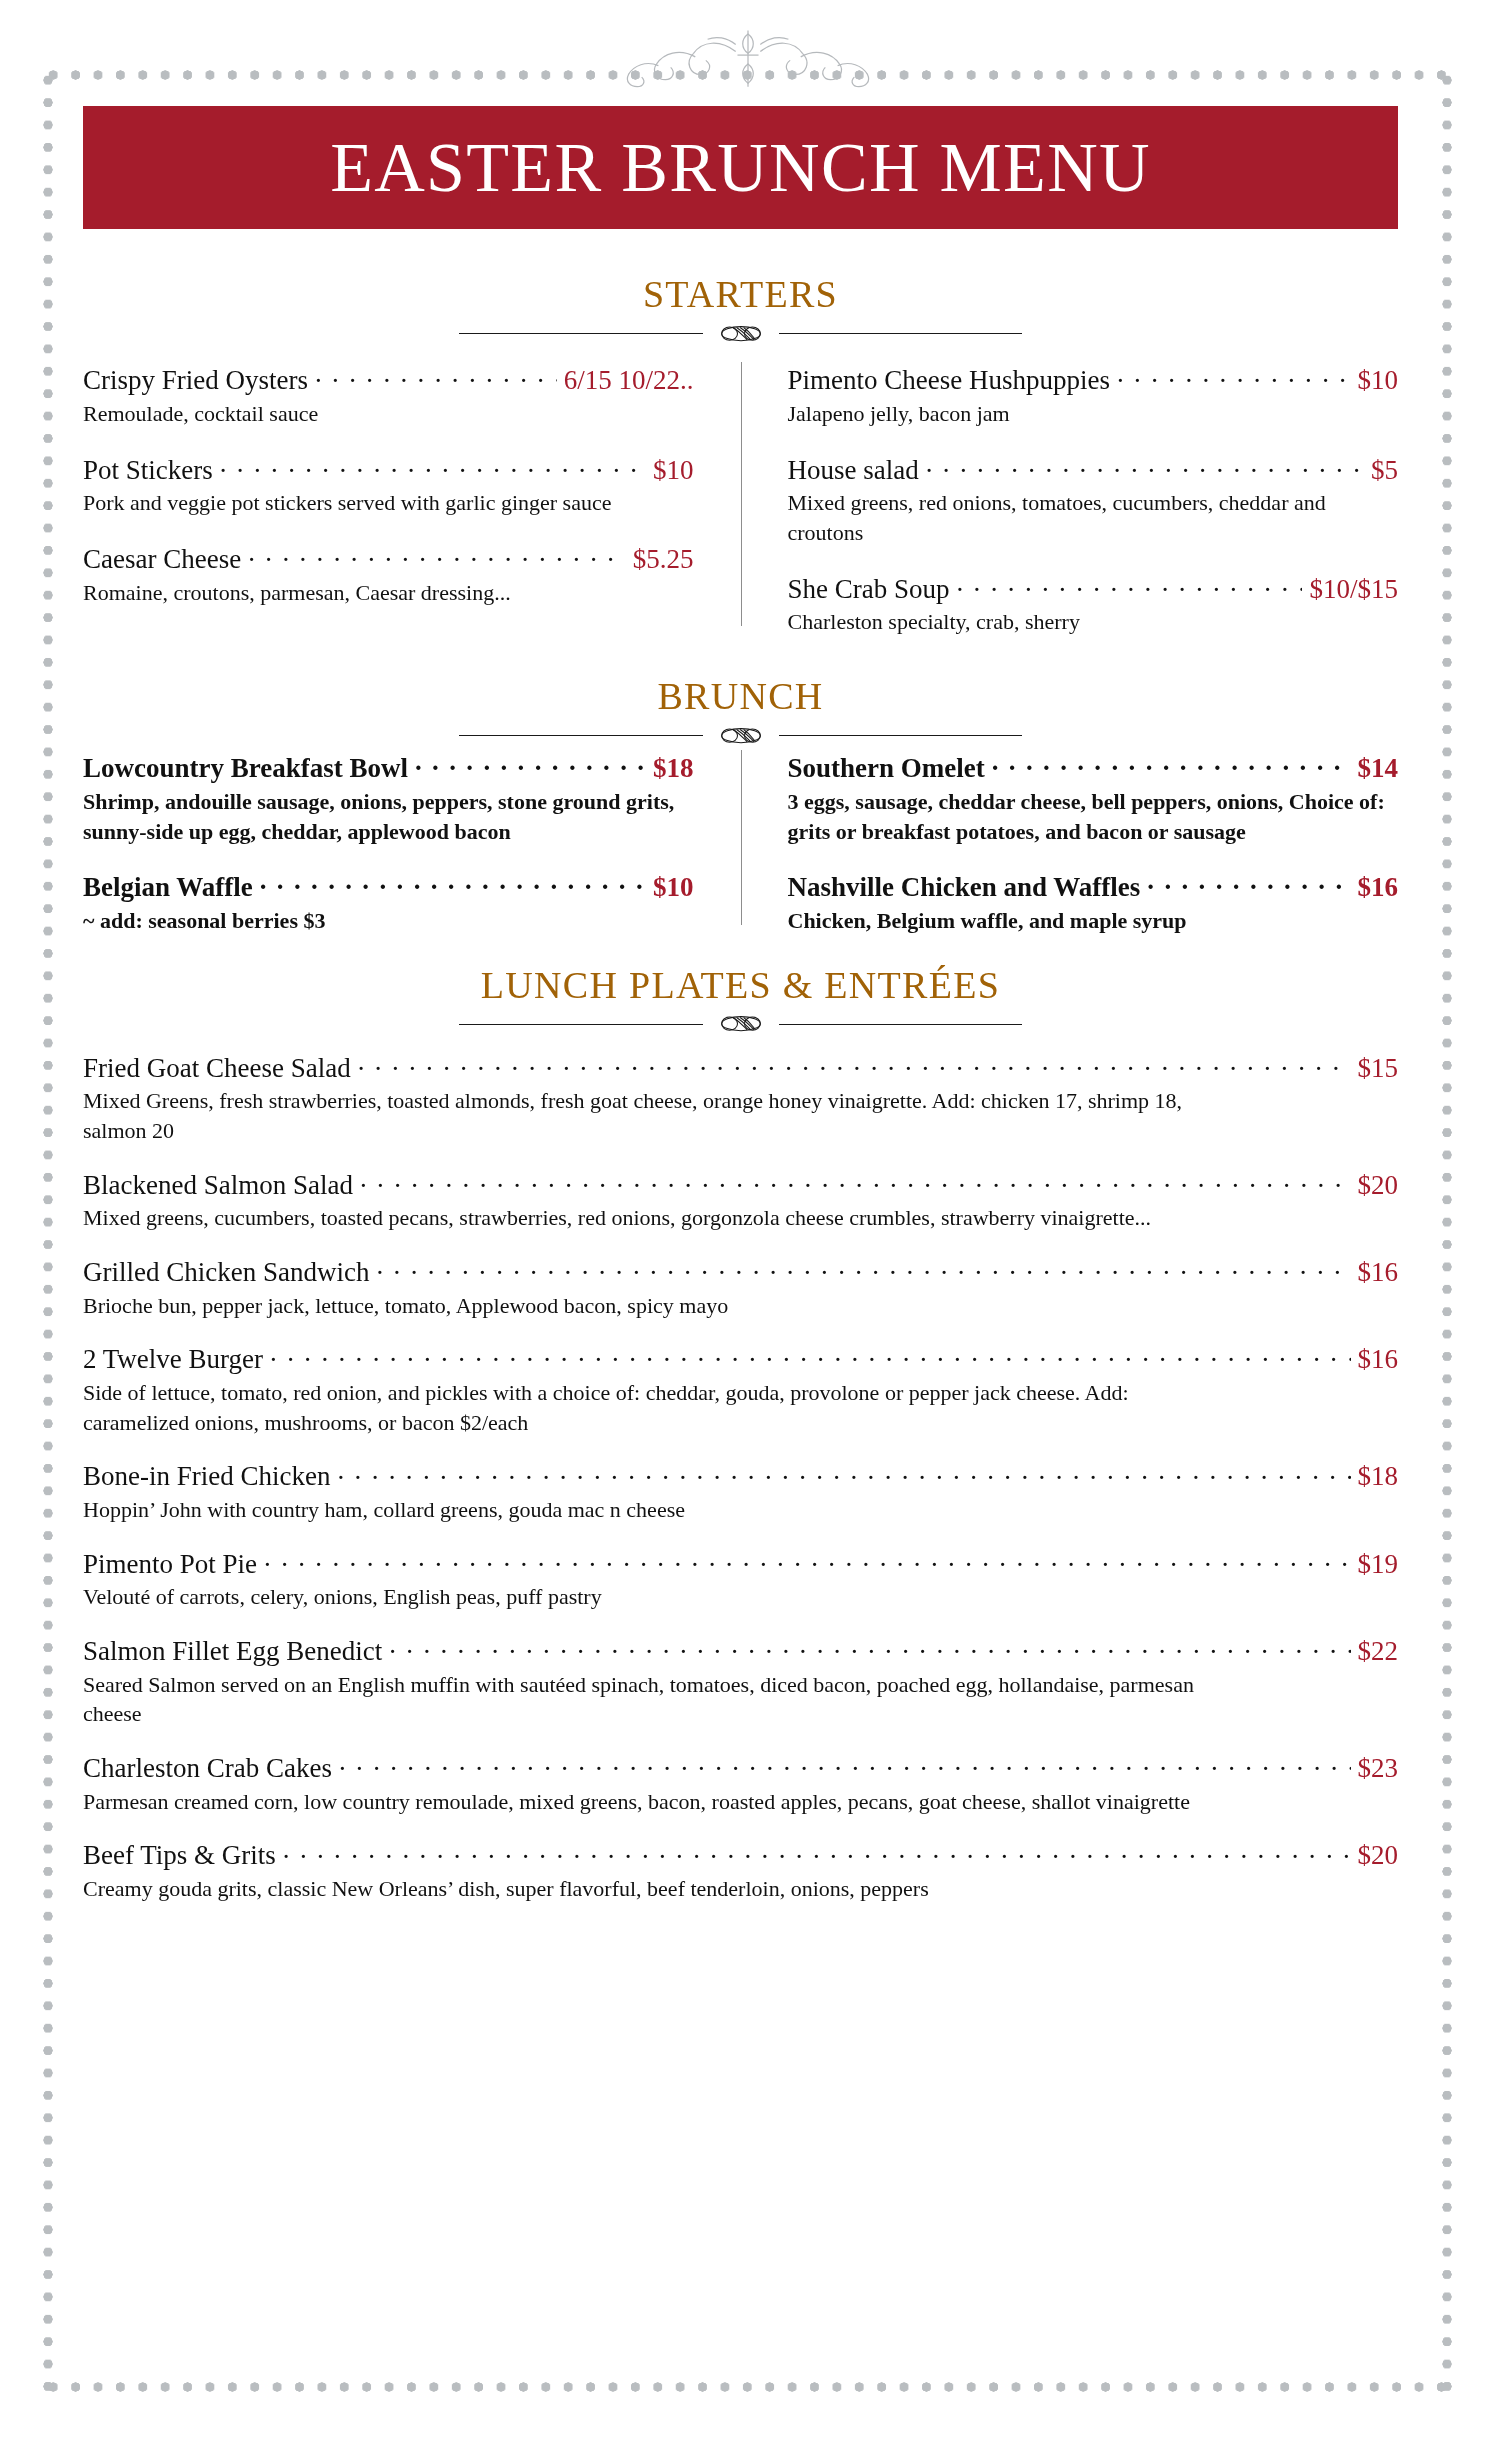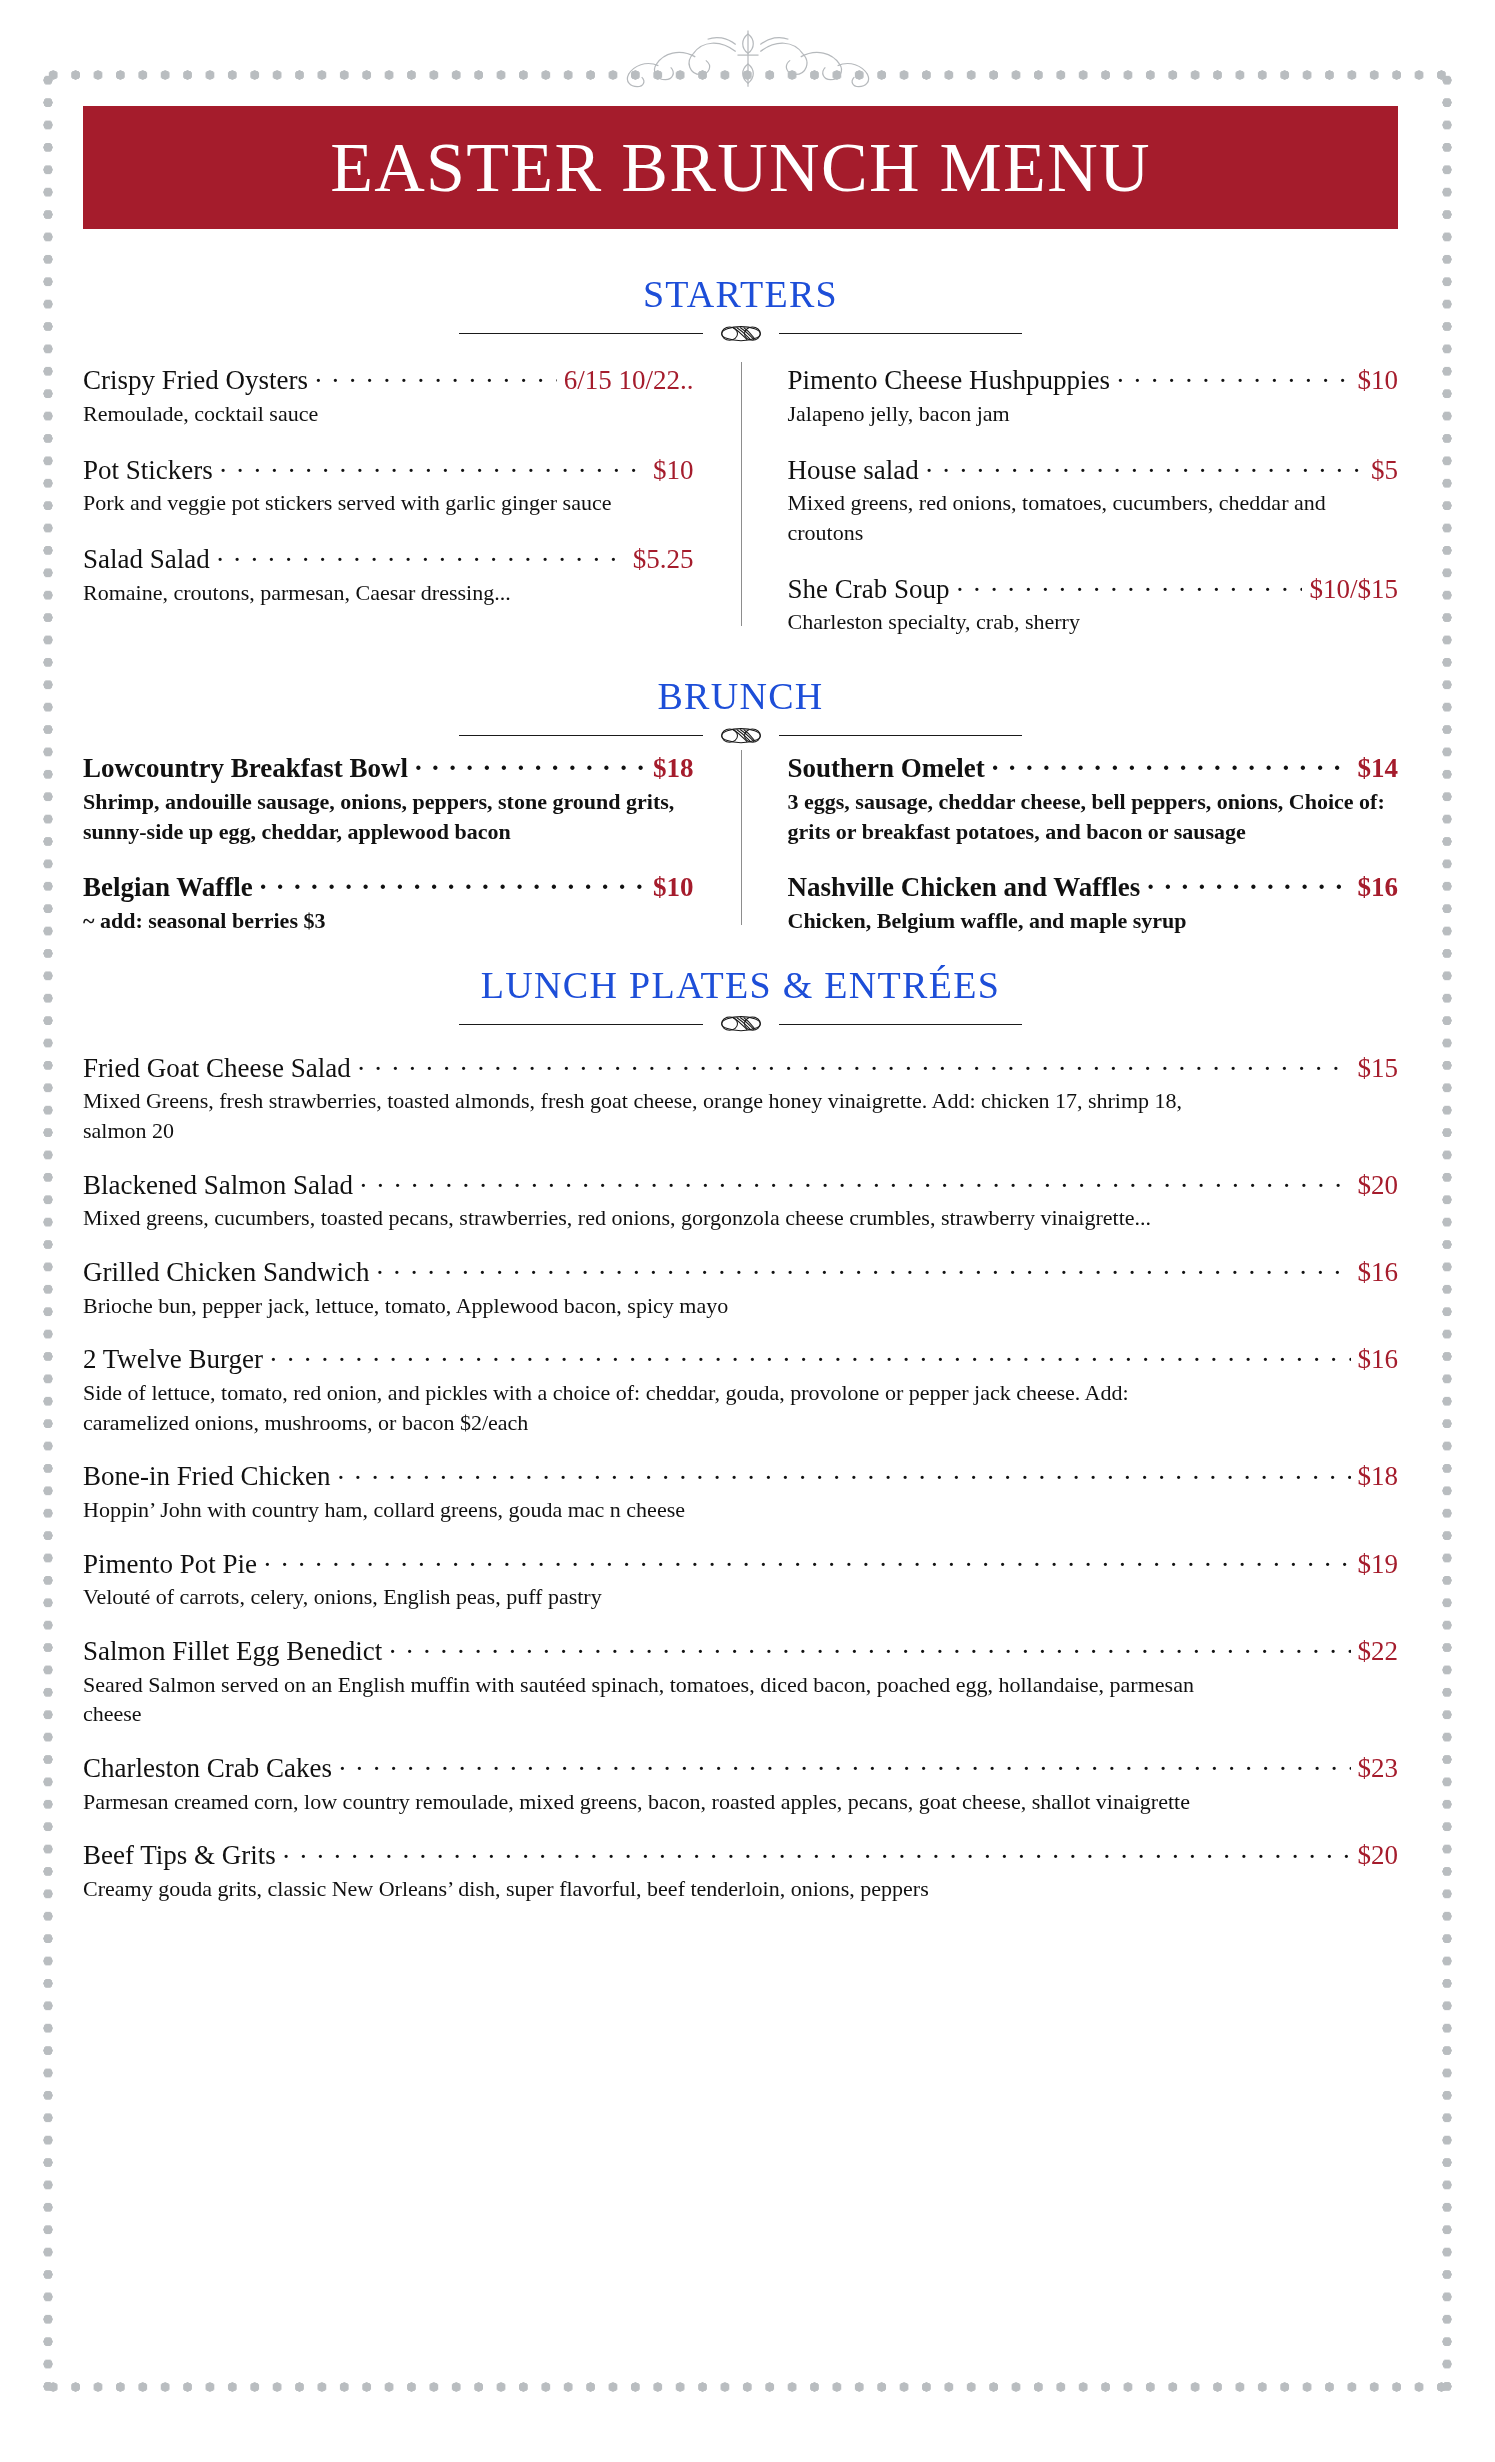--- a/index.html
+++ b/index.html
@@ -68,21 +68,21 @@
     white-space:nowrap;
   }
 
   
   .section-head { text-align:center; margin-bottom:5.3px; }
   .section-head h2 {
     font-family:"Liberation Serif", serif;
     font-weight:400;
     font-size:38px;
     letter-spacing:1.3px;
-    color:#1d4ed8;
+    color:#a16207;
     line-height:1.05;
   }
   .head-rule {
     position:relative;
     width:563px;
     margin:8.8px auto 0 auto;
     height:19.3px;
   }
   .head-rule .line {
     position:absolute; top:9.7px; left:0; right:0;
@@ -231,21 +231,21 @@
       <div class="item">
         <div class="item-line">
           <span class="item-name">Pot Stickers</span>
           <span class="leader"></span>
           <span class="item-price">$10</span>
         </div>
         <div class="item-desc">Pork and veggie pot stickers served with garlic ginger sauce</div>
       </div>
       <div class="item">
         <div class="item-line">
-          <span class="item-name"> Salad Salad</span>
+          <span class="item-name"> Caesar Cheese</span>
           <span class="leader"></span>
           <span class="item-price">$5.25</span>
         </div>
         <div class="item-desc">Romaine, croutons, parmesan, Caesar dressing...</div>
       </div>
     </div>
 
     <div class="col right">
       <div class="item">
         <div class="item-line">

